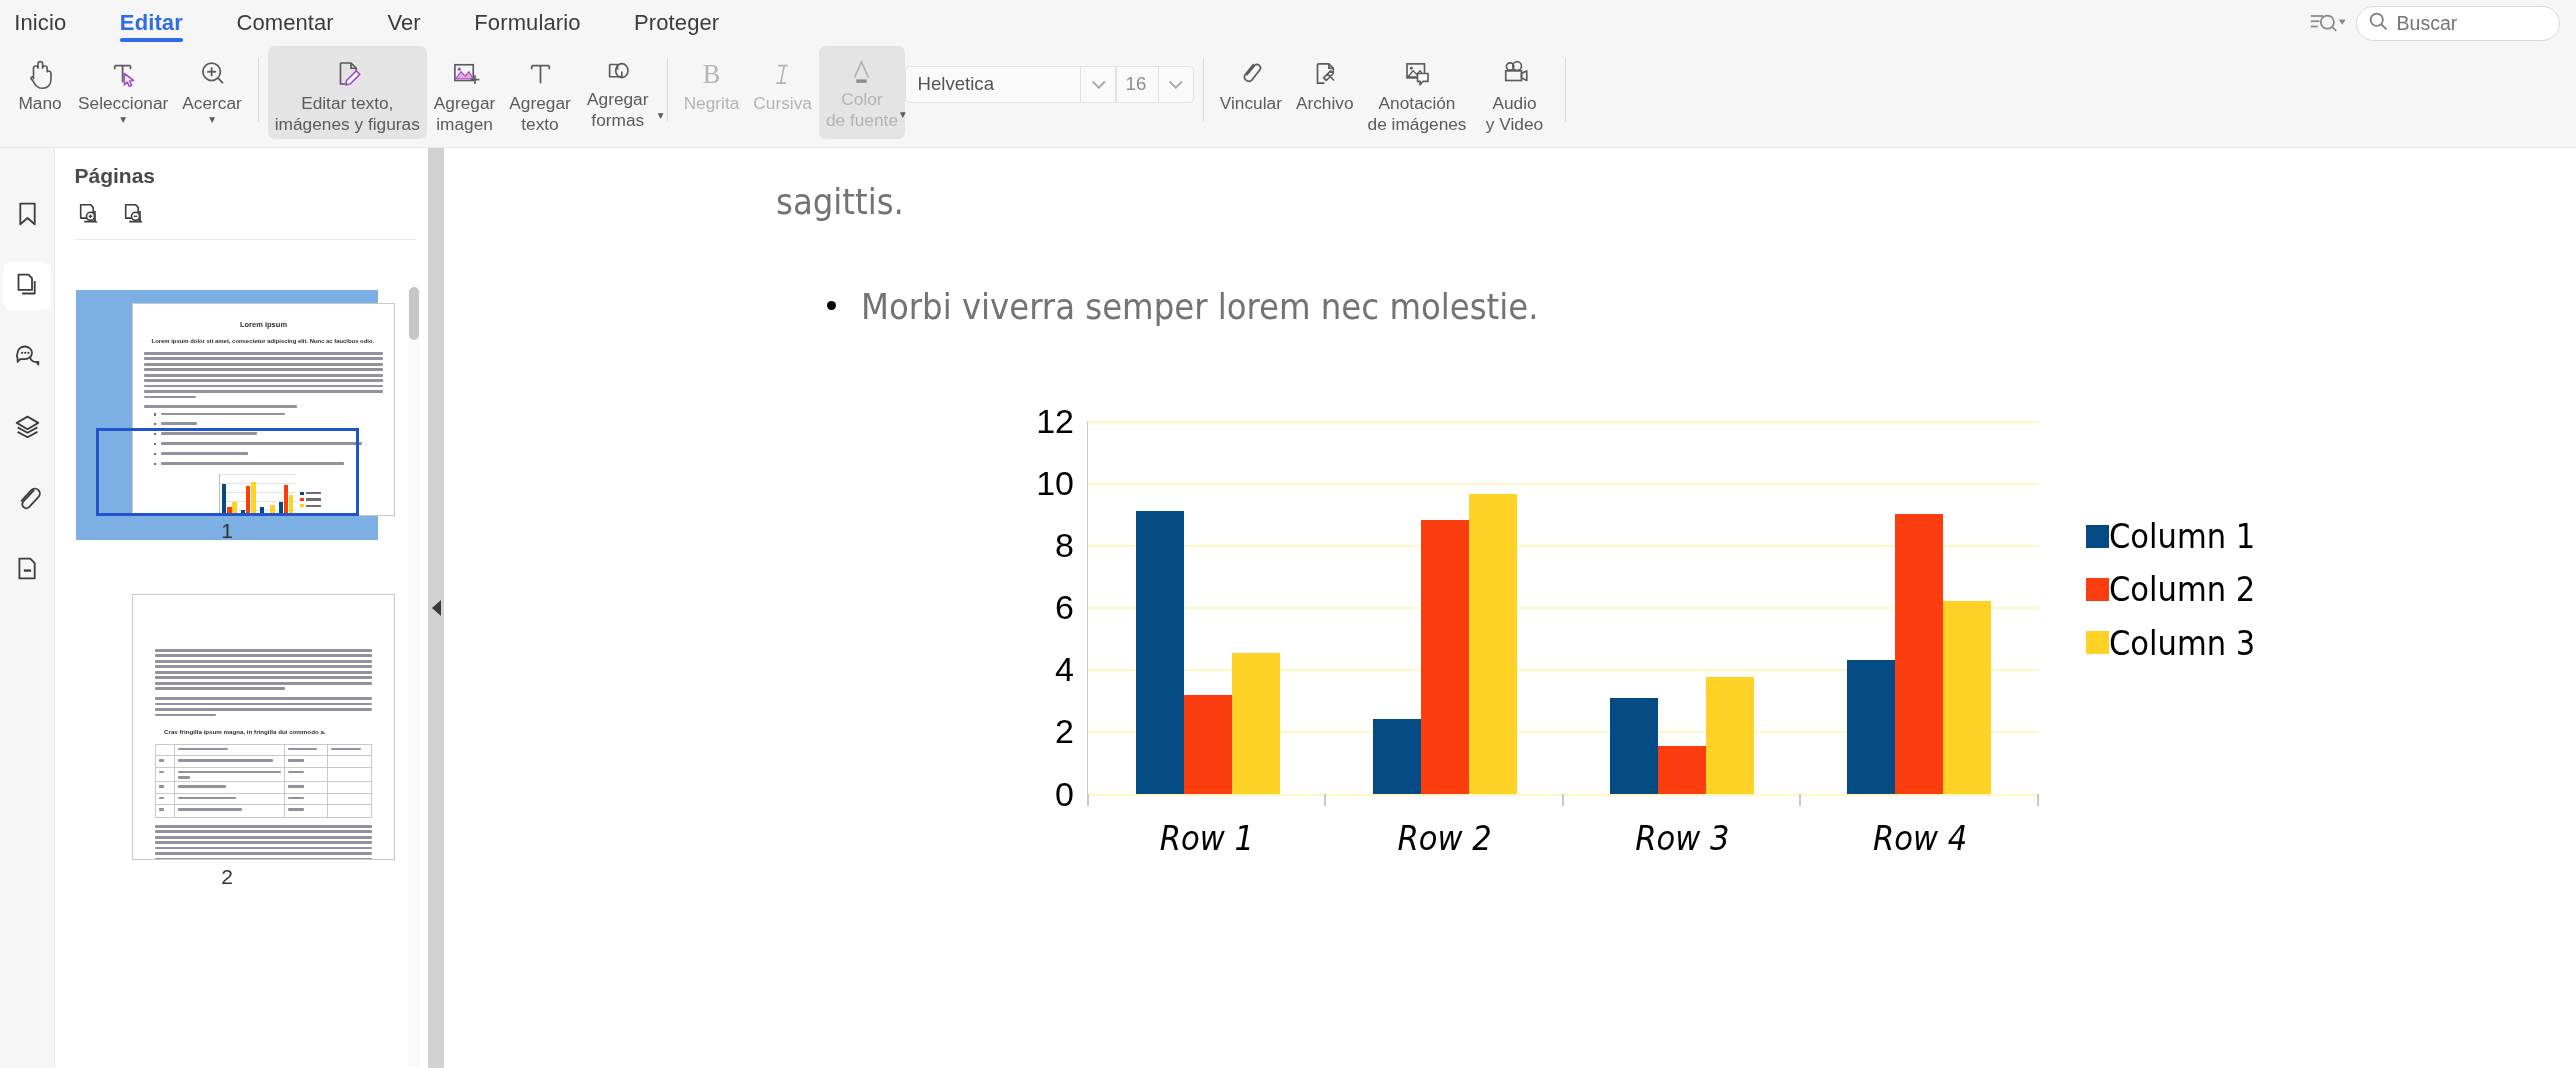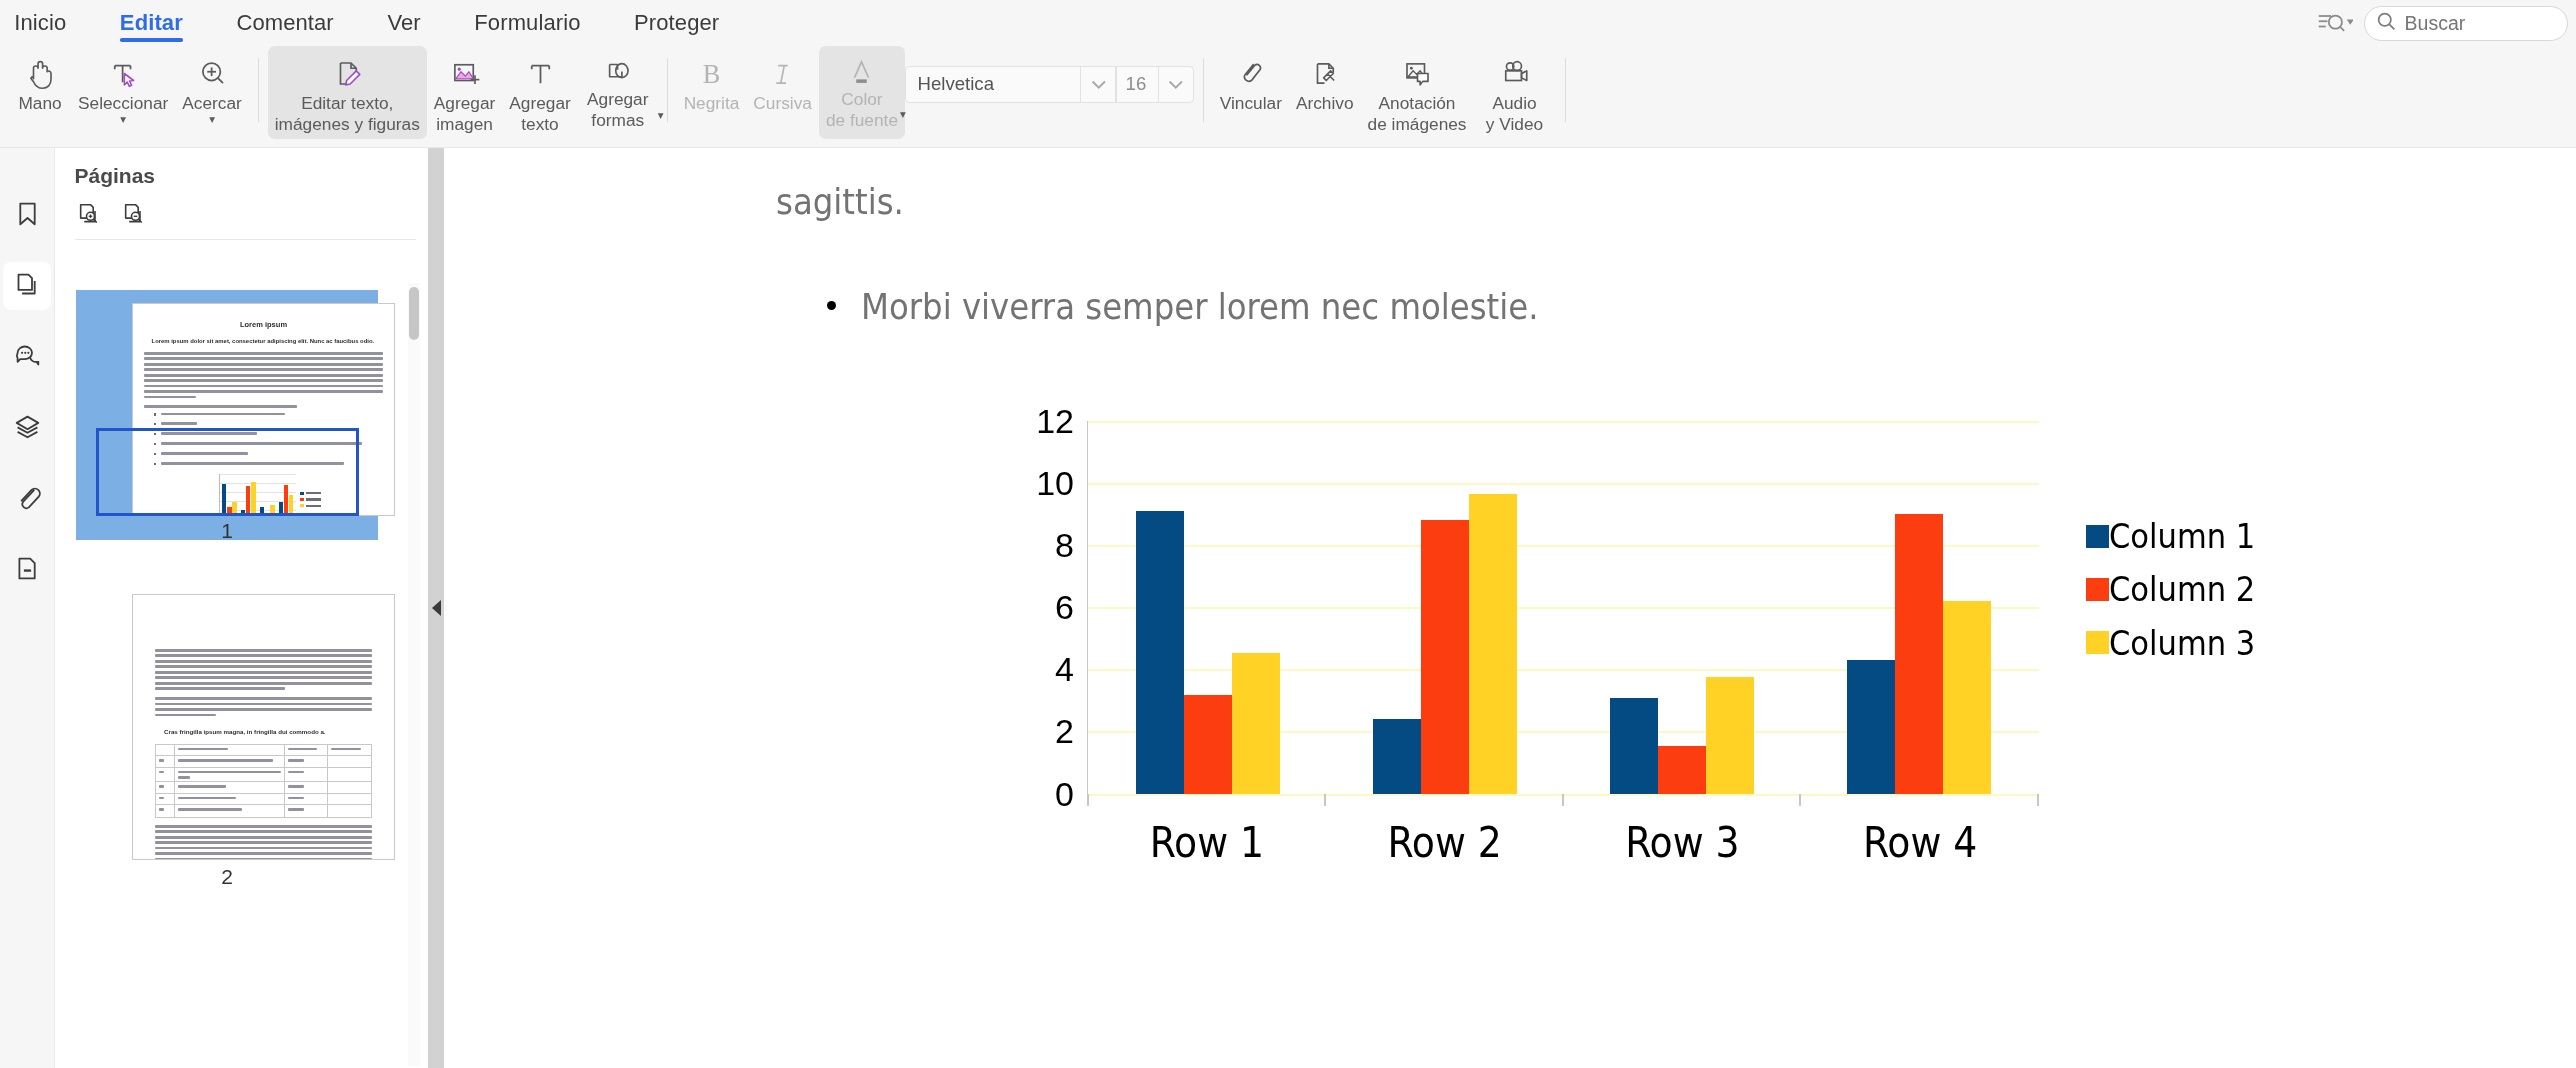--- a/index.html
+++ b/index.html
@@ -30,21 +30,21 @@
   .tab.active .tab-underline {
     position: absolute; bottom: 4.4px; left: 5.3px; right: 5.3px;
     height: 3.5px; background: #2f6ce5; border-radius: 1.8px;
   }
   .tab-underline { display: none; }
   .tab.active .tab-underline { display: block; }
 
   .tab-search-wrap {
     position: absolute; right: 0; top: 0; height: 46px;
     display: flex; align-items: center; gap: 10.6px;
-    padding-right: 8px;
+    padding-right: 16px;
   }
   .adv-search-icon { width: 37px; height: 28px; position: relative; cursor: pointer; }
   .searchbox {
     width: 204px; height: 35px;
     border: 1.3px solid #d8d8d8; border-radius: 18px;
     background: #fff;
     display: flex; align-items: center;
     padding-left: 10.6px; gap: 8px;
     overflow: hidden;
   }
@@ -207,22 +207,22 @@
   .ch-group { flex: 1; height: 100%; display: flex; align-items: flex-end;
               justify-content: center; }
   .ch-bar { width: 48px; }
   .ch-ticks { position: absolute; left: 106px; top: 389px; width: 951px; height: 12.4px;
               display: flex; }
   .ch-tickcell { flex: 1; position: relative; }
   .ch-tickcell::after { content: ""; position: absolute; right: 0; top: 0; width: 1.8px;
                         height: 12.4px; background: #c7c7c7; }
   .ch-tick0 { position: absolute; left: 105px; top: 389px; width: 1.8px; height: 12.4px; background: #c7c7c7; }
   .ch-xlabels { position: absolute; left: 106px; top: 413px; width: 951px; display: flex; }
-  .ch-xlab { flex: 1; text-align: center; font-size: 42px; color: #000;
-             font-family: "Liberation Sans Narrow", "DejaVu Sans Condensed", "Liberation Sans", sans-serif; }
+  .ch-xlab { flex: 1; text-align: center; font-size: 34px; color: #000;
+             font-family: "Liberation Sans Narrow", "DejaVu Sans Condensed", "Liberation Sans", sans-serif; font-style: italic; }
   .ch-legend { position: absolute; left: 1104px; top: 111px; display: flex;
                flex-direction: column; gap: 13.3px; }
   .ch-legrow { display: flex; align-items: center; gap: 0; }
   .ch-swatch { width: 23px; height: 23px; }
   .ch-legtxt { font-size: 34px; color: #000;
                font-family: "Liberation Sans Narrow", "DejaVu Sans Condensed", "Liberation Sans", sans-serif; }
 </style>
 </head>
 <body>
 

